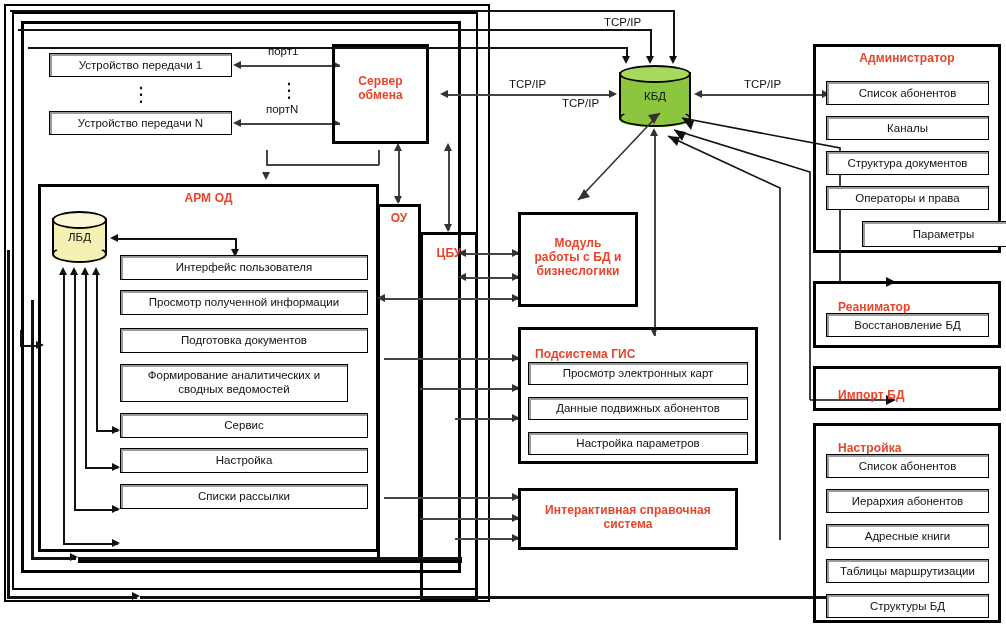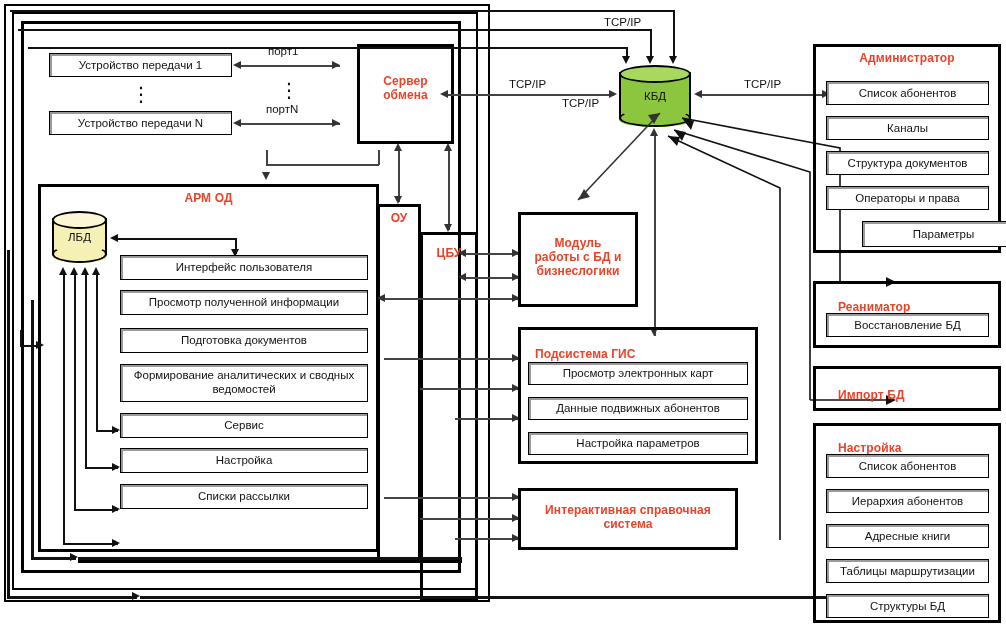--- a/index.html
+++ b/index.html
@@ -95,21 +95,21 @@
   </div>
 
   <div class="abs ln h1" style="left:240px;top:65px;width:100px;"></div>
   <div class="abs ar ar-l" style="left:233px;top:61px;"></div>
   <div class="abs ar ar-r" style="left:332px;top:61px;"></div>
 
   <div class="abs ln h1" style="left:240px;top:123px;width:100px;"></div>
   <div class="abs ar ar-l" style="left:233px;top:119px;"></div>
   <div class="abs ar ar-r" style="left:332px;top:119px;"></div>
 
-  <div class="abs frame" style="left:357px;top:44px;width:97px;height:100px;">
+  <div class="abs frame" style="left:332px;top:44px;width:97px;height:100px;">
      <div class="cap" style="margin-top:28px;">
        <span>Сервер</span><br><span>обмена</span>
      </div>
   </div>
 
   <div class="abs ln h1" style="left:447px;top:94px;width:167px;"></div>
   <div class="abs ar ar-l" style="left:440px;top:90px;"></div>
   <div class="abs ar ar-r" style="left:609px;top:90px;"></div>
   <div class="abs lbl" style="left:509px;top:78px;">
      <span>TCP/IP</span>
@@ -219,21 +219,21 @@
 
   <div class="abs item" style="left:120px;top:255px;width:248px;height:25px;">
     <span>Интерфейс пользователя</span>
     </div>
   <div class="abs item" style="left:120px;top:290px;width:248px;height:25px;">
     <span>Просмотр полученной информации</span>
     </div>
   <div class="abs item" style="left:120px;top:328px;width:248px;height:25px;">
     <span>Подготовка документов</span>
     </div>
-  <div class="abs item two-line" style="left:120px;top:364px;width:248px;height:38px;">
+  <div class="abs item two-line" style="left:120px;top:364px;width:228px;height:38px;">
     <span>Формирование аналитических и сводных ведомостей</span>
     </div>
   <div class="abs item" style="left:120px;top:413px;width:248px;height:25px;">
     <span>Сервис</span>
     </div>
   <div class="abs item" style="left:120px;top:448px;width:248px;height:25px;">
     <span>Настройка</span>
     </div>
   <div class="abs item" style="left:120px;top:484px;width:248px;height:25px;">
     <span>Списки рассылки</span>

